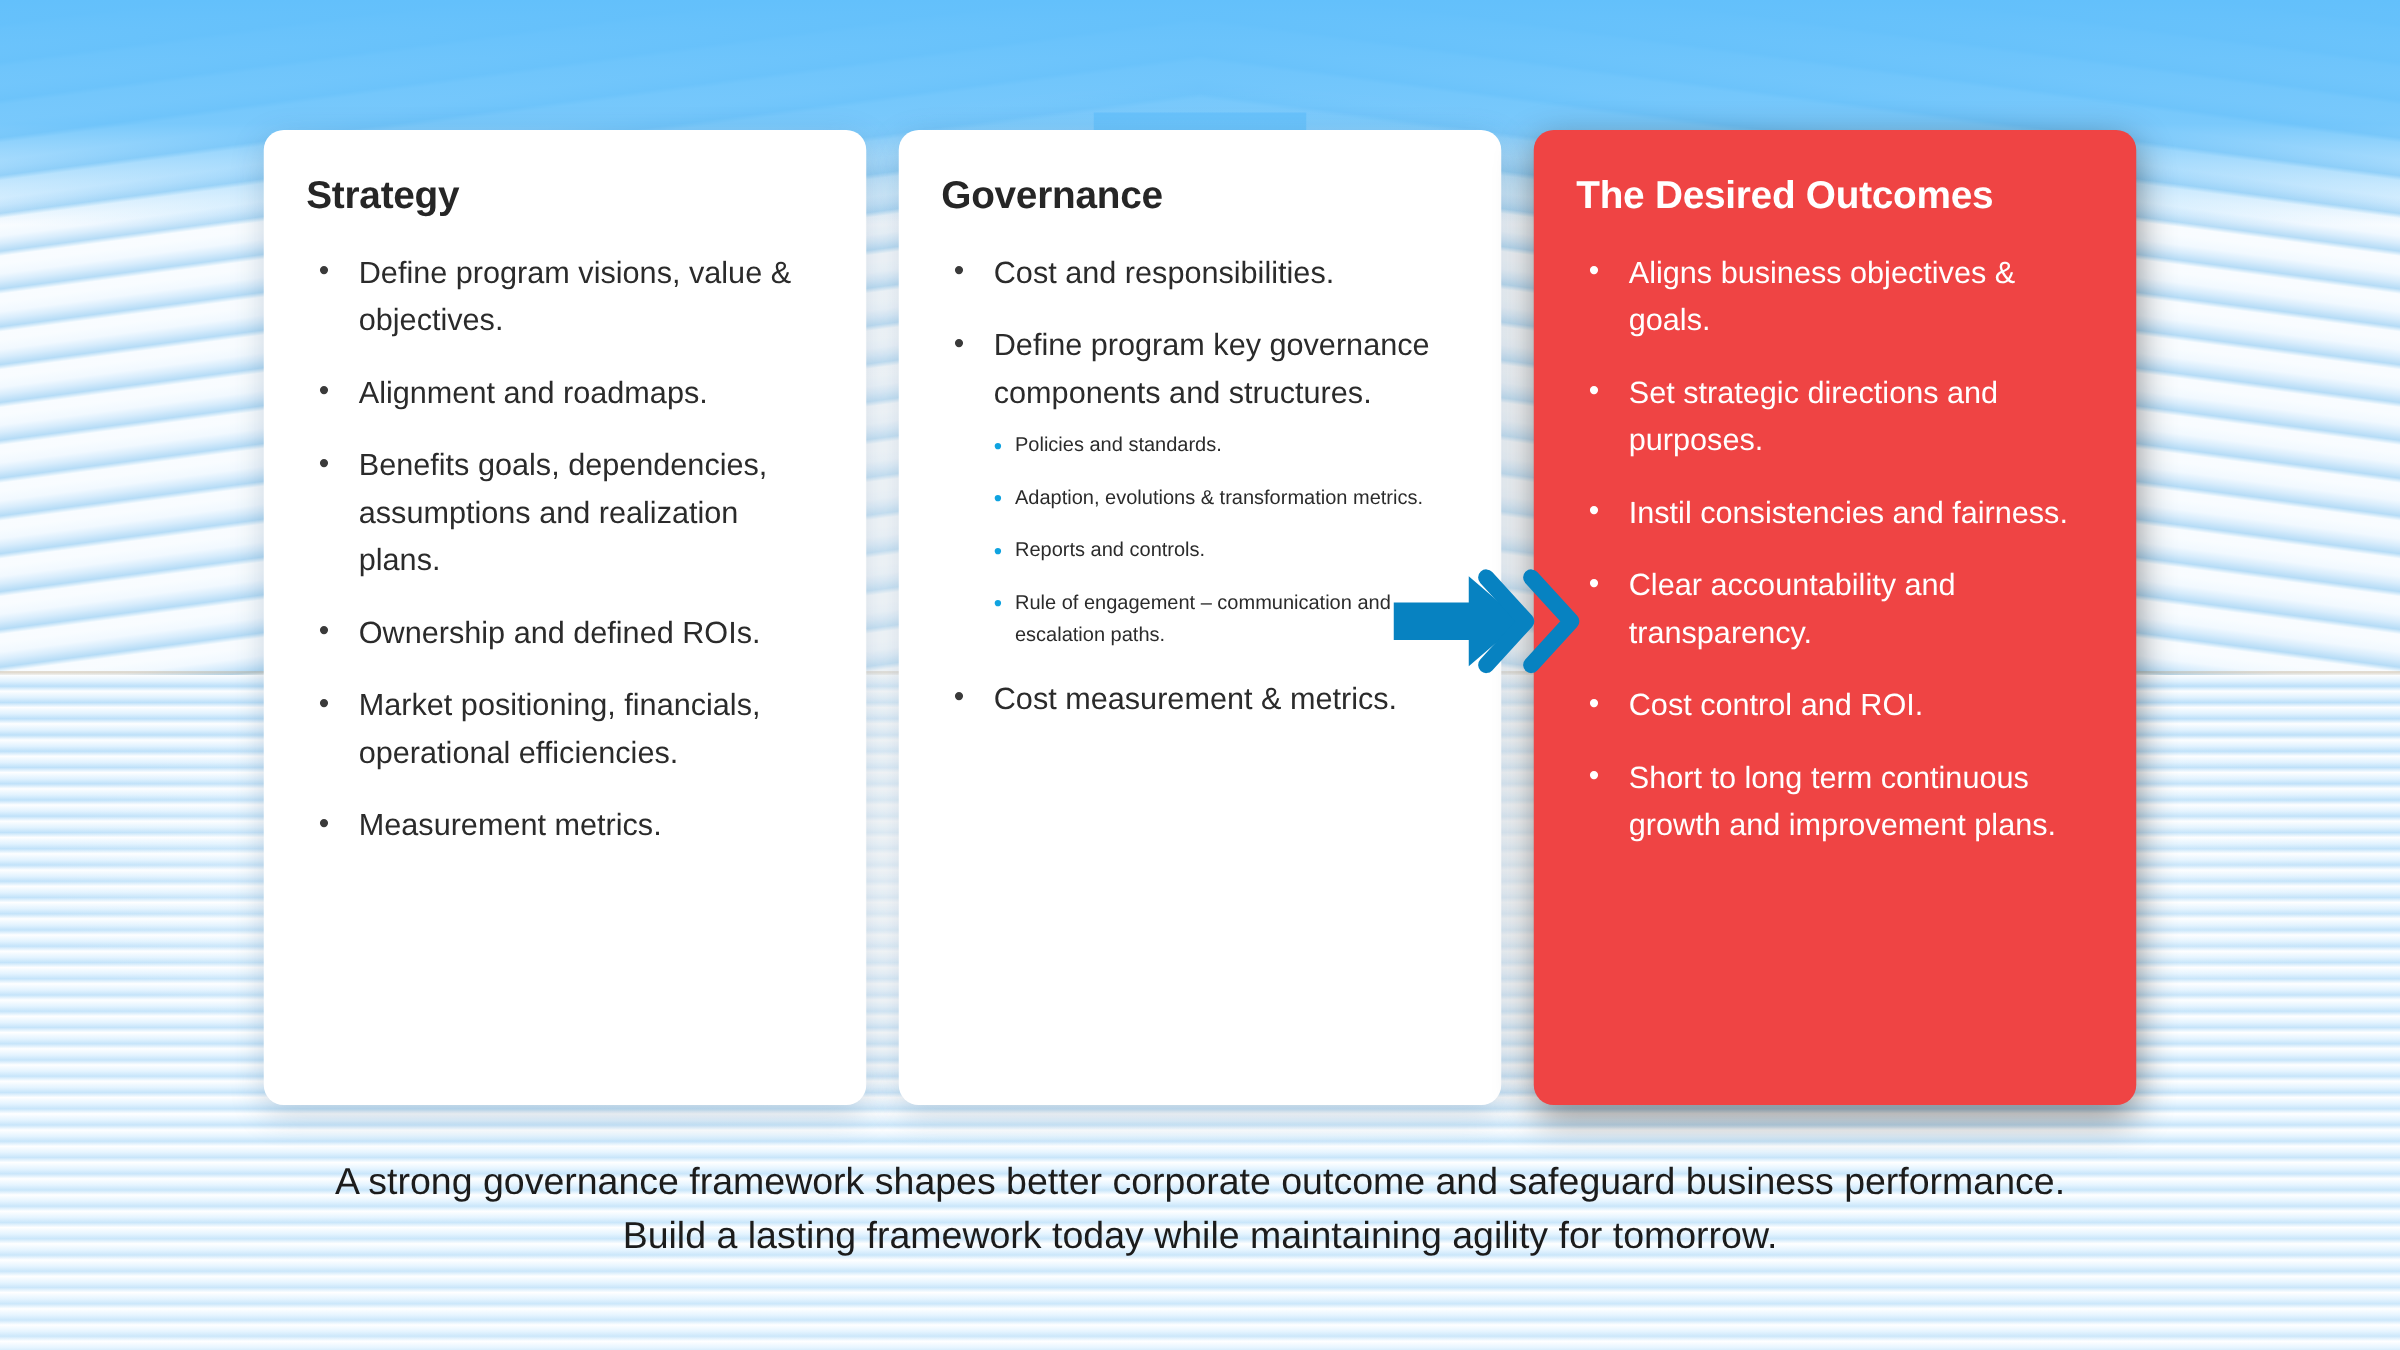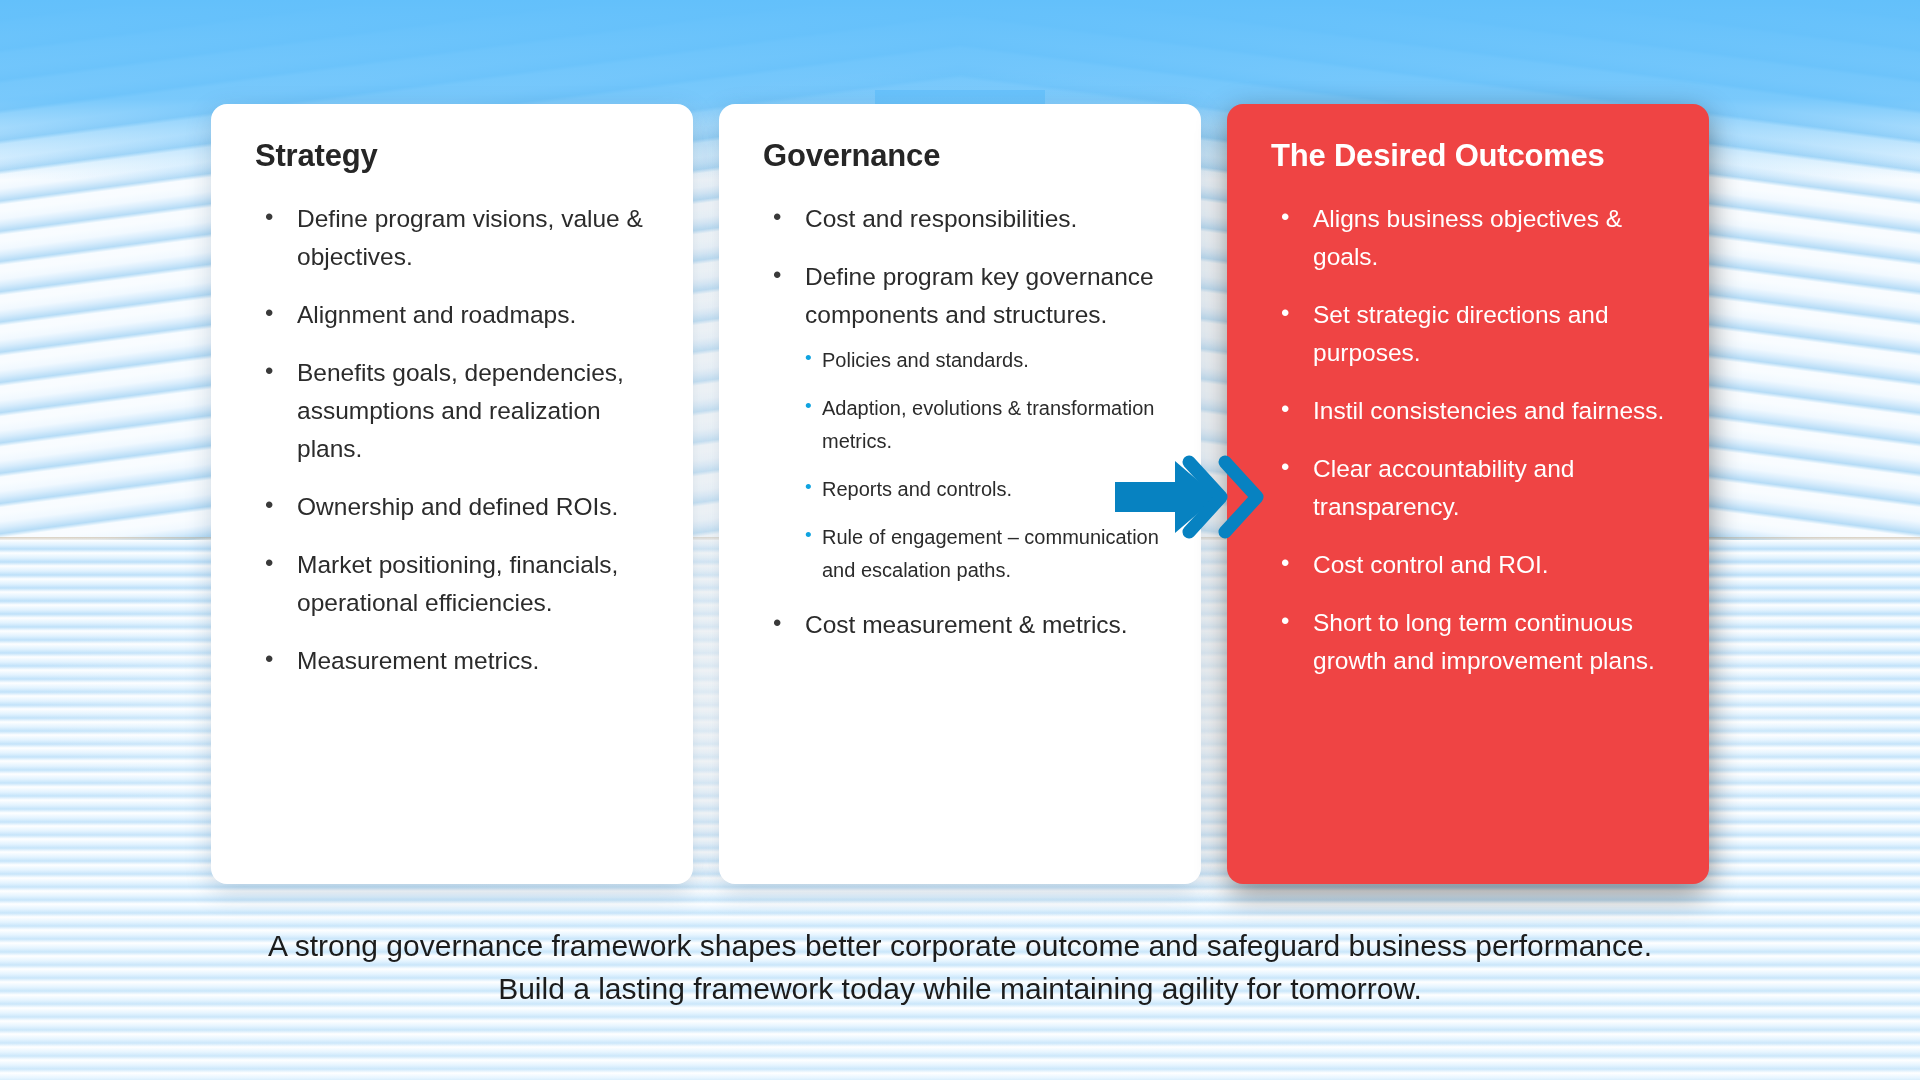--- a/index.html
+++ b/index.html
@@ -78,21 +78,21 @@
 
   .cards{
     position:absolute;left:0;right:0;top:104px;
     display:flex;justify-content:center;align-items:flex-start;
     gap:26px;
   }
 
   .card{
     width:482px;min-height:780px;
     border-radius:16px;
-    padding:34px 30px 26px 38px;
+    padding:34px 30px 26px 28px;
     box-sizing:border-box;
     box-shadow:0 8px 26px rgba(40,80,120,.22);
   }
   .card.light{background:#ffffff;color:#2b2b2b;}
   .card.dark{background:#ef4444;color:#ffffff;box-shadow:0 10px 30px rgba(0,0,0,.45);}
 
   .card-title{
     font-size:31px;font-weight:bold;letter-spacing:-.2px;
     margin:0 0 26px 6px;
   }
@@ -115,21 +115,21 @@
   .card.light ul.bullets > li::before{color:#3a3a3a;}
   .card.dark ul.bullets > li::before{color:#ffffff;}
 
   li.gap{margin-bottom:34px;}
 
   ul.subbullets{list-style:none;margin:10px 0 14px 0;padding:0;}
   ul.subbullets > li{
     position:relative;
     padding-left:17px;
     margin-bottom:16px;
-    font-size:20px;
+    font-size:16px;
     line-height:1.62;
     color:#2b2b2b;
   }
   ul.subbullets > li::before{
     content:"•";
     position:absolute;left:0;top:-1px;
     color:#0fa3e0;font-size:19px;
   }
 
   

